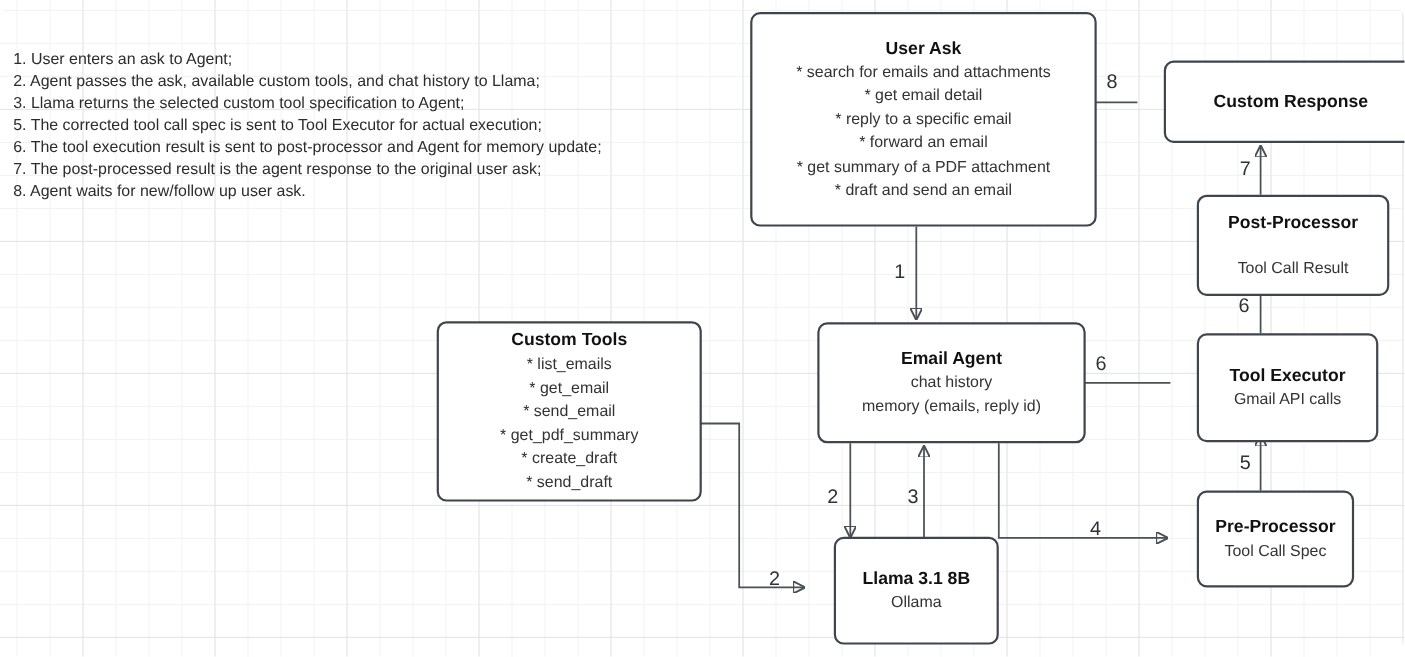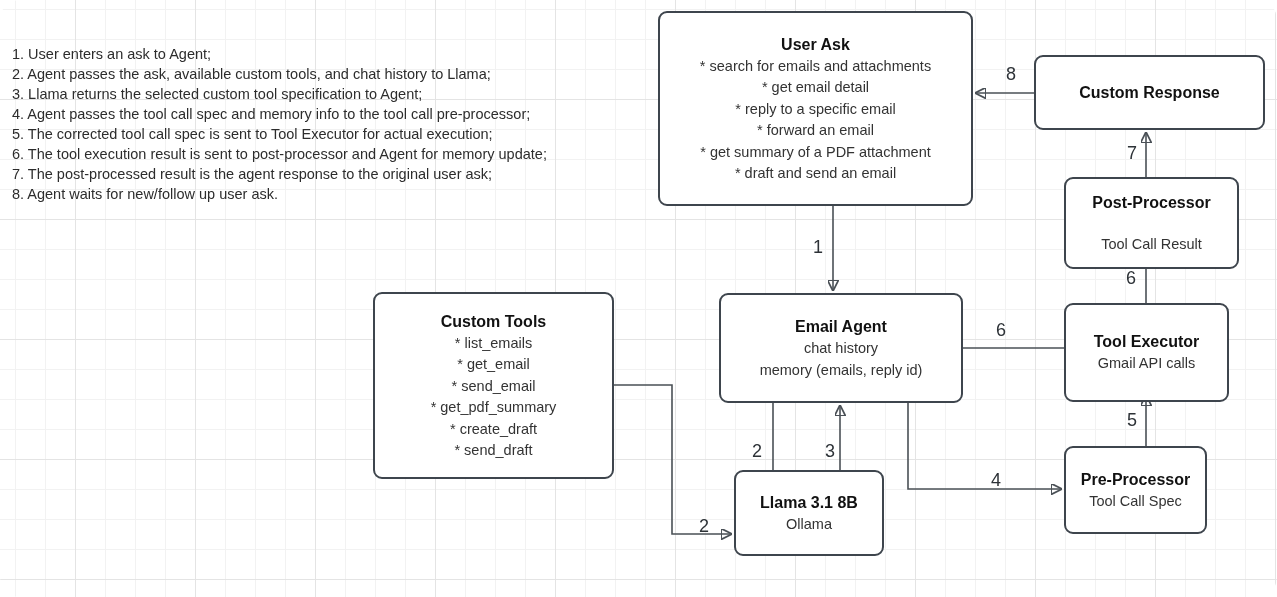--- a/index.html
+++ b/index.html
@@ -27,51 +27,50 @@
   }
   .node{
     position:absolute;
     background:#ffffff;
     border:2px solid #3e454d;
     border-radius:9px;
     display:flex;flex-direction:column;
     align-items:center;justify-content:center;
     text-align:center;
     box-sizing:border-box;
-    font-size:14.5px;line-height:21.5px;color:#333333;
+    font-size:14.5px;line-height:21.5px;color:#333333;margin-left:24px;
   }
   .node-title{
     font-weight:bold;font-size:16px;color:#111111;line-height:23px;
   }
   #user-ask{left:658px;top:11px;width:315px;height:195px;}
   #agent-response{left:1034px;top:55px;width:231px;height:75px;}
   #post-processor{left:1064px;top:177px;width:175px;height:92px;gap:20px;}
   #tool-executor{left:1064px;top:303px;width:165px;height:99px;}
   #pre-processor{left:1064px;top:446px;width:143px;height:88px;}
   #email-agent{left:719px;top:293px;width:244px;height:110px;}
-  #custom-tools{left:373px;top:292px;width:241px;height:187px;}
-  #llama{left:734px;top:470px;width:150px;height:86px;}
+  #custom-tools{left:373px;top:292px;width:241px;height:164px;}
+  #llama{left:734px;top:488px;width:150px;height:98px;}
   .edges{position:absolute;left:0;top:0;width:1277px;height:597px;pointer-events:none;}
   .edges path{fill:none;stroke:#4a5056;stroke-width:1.6px;}
   .edge-label{
     position:absolute;
     transform:translate(-50%,-50%);
     font-size:18px;color:#2d3237;line-height:18px;
   }
 </style>
 </head>
 <body>
 
 <div class="canvas">
 
   <div class="steps">
     <div class="step">1. User enters an ask to Agent;</div>
     <div class="step">2. Agent passes the ask, available custom tools, and chat history to Llama;</div>
     <div class="step">3. Llama returns the selected custom tool specification to Agent;</div>
-    <div class="step">4. Agent passes the tool call spec and memory info to the tool call pre-processor;</div>
     <div class="step">5. The corrected tool call spec is sent to Tool Executor for actual execution;</div>
     <div class="step">6. The tool execution result is sent to post-processor and Agent for memory update;</div>
     <div class="step">7. The post-processed result is the agent response to the original user ask;</div>
     <div class="step">8. Agent waits for new/follow up user ask.</div>
   </div>
 
   <svg class="edges" width="1277" height="597" viewBox="0 0 1277 597">
     <defs>
       <marker id="arrow" viewBox="0 0 10 10" refX="9" refY="5" markerWidth="11" markerHeight="11" orient="auto" markerUnits="userSpaceOnUse">
         <path d="M0,0 L10,5 L0,10 z" fill="#3e454d" stroke="none"></path>

